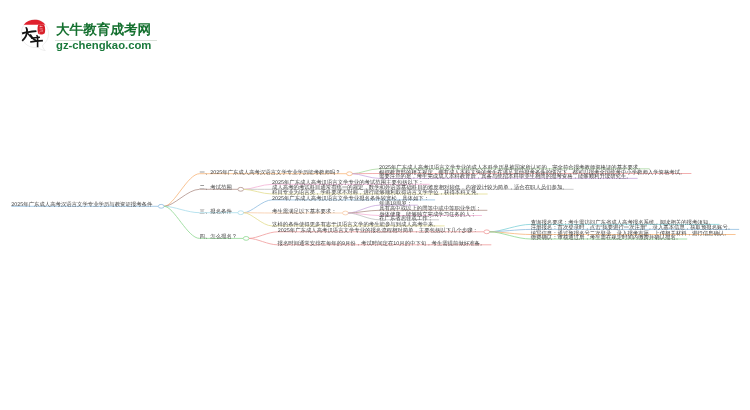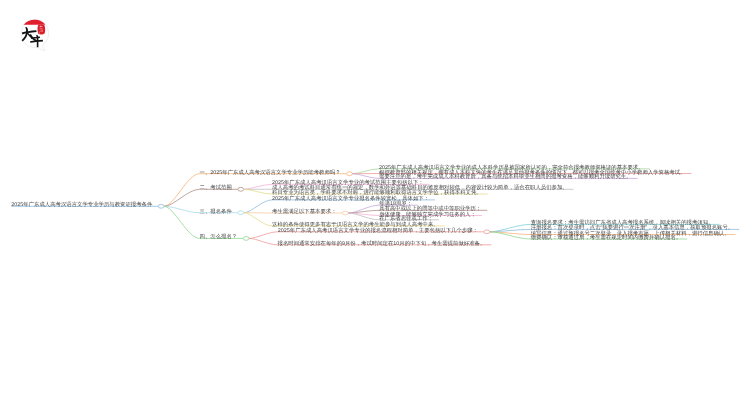--- a/index.html
+++ b/index.html
@@ -51,20 +51,25 @@
              C31.1 37.6 30.3 36.3 29.7 34.7 Z"></path>
     <path d="M31.0 37.4 C33.3 37.0 36.2 36.6 39.8 36.4 L40.0 37.9
              C36.4 38.1 33.4 38.5 31.3 39.0 Z"></path>
     <path d="M30.0 41.2 C33.5 40.5 38.0 40.0 42.8 39.8 L43.0 41.4
              C38.1 41.6 33.8 42.1 30.3 42.8 Z"></path>
     <path d="M37.1 34.7 C38.1 35.5 38.4 36.4 38.4 38.1 L38.4 47.3 L36.8 47.3
              L36.8 38.2 C36.8 36.7 36.6 35.8 36.0 35.2 Z"></path>
   </g>
 </svg>
 
+  </div>
+  <div id="brand">
+    <div id="brand-cn">大牛教育成考网</div>
+    <div id="brand-rule"></div>
+    <div id="brand-en">gz-chengkao.com</div>
   </div>
   <div id="mapwrap">
     <svg id="links" viewBox="0 0 750 410">
         <line x1="11.3" y1="206.3" x2="158.27" y2="206.3" stroke="#8fbde0" stroke-width="0.8"></line>
         <ellipse cx="161.17" cy="206.3" rx="2.9" ry="1.9" fill="#fff" stroke="#8fbde0" stroke-width="0.8"></ellipse>
         <path d="M164.07,206.3 C174.02,206.3 187.52,173.7 199.6,173.7" fill="none" stroke="#f7b57a" stroke-width="0.8"></path>
         <line x1="199.6" y1="173.7" x2="346.57" y2="173.7" stroke="#f7b57a" stroke-width="0.8"></line>
         <ellipse cx="349.47" cy="173.7" rx="2.9" ry="1.9" fill="#fff" stroke="#f7b57a" stroke-width="0.8"></ellipse>
         <path d="M352.37,173.7 C359.83,173.7 369.95,168.8 379,168.8" fill="none" stroke="#a9d8a0" stroke-width="0.8"></path>
         <line x1="379" y1="168.8" x2="649.59" y2="168.8" stroke="#a9d8a0" stroke-width="0.8"></line>

